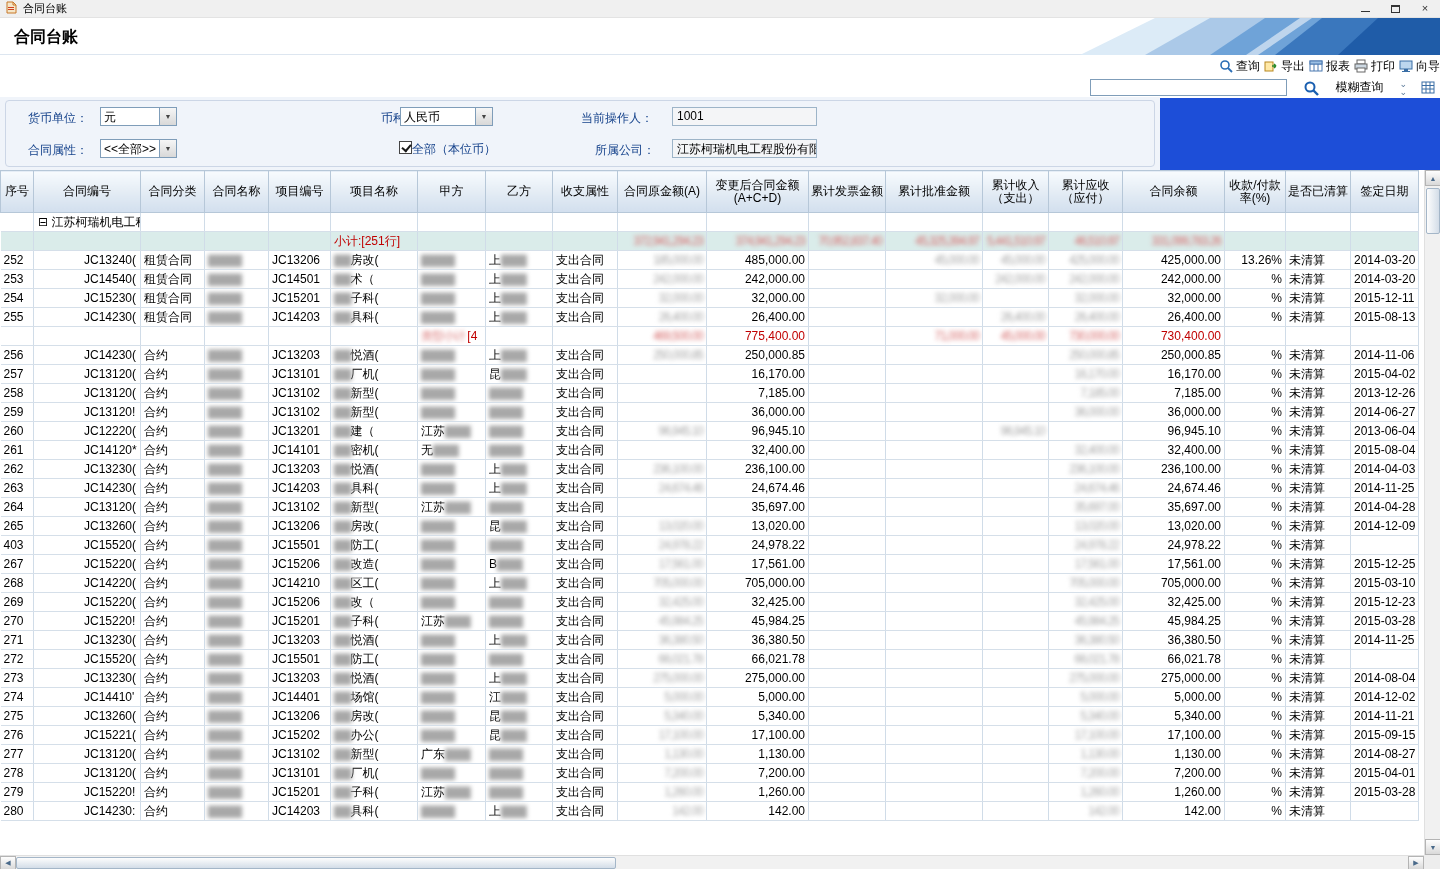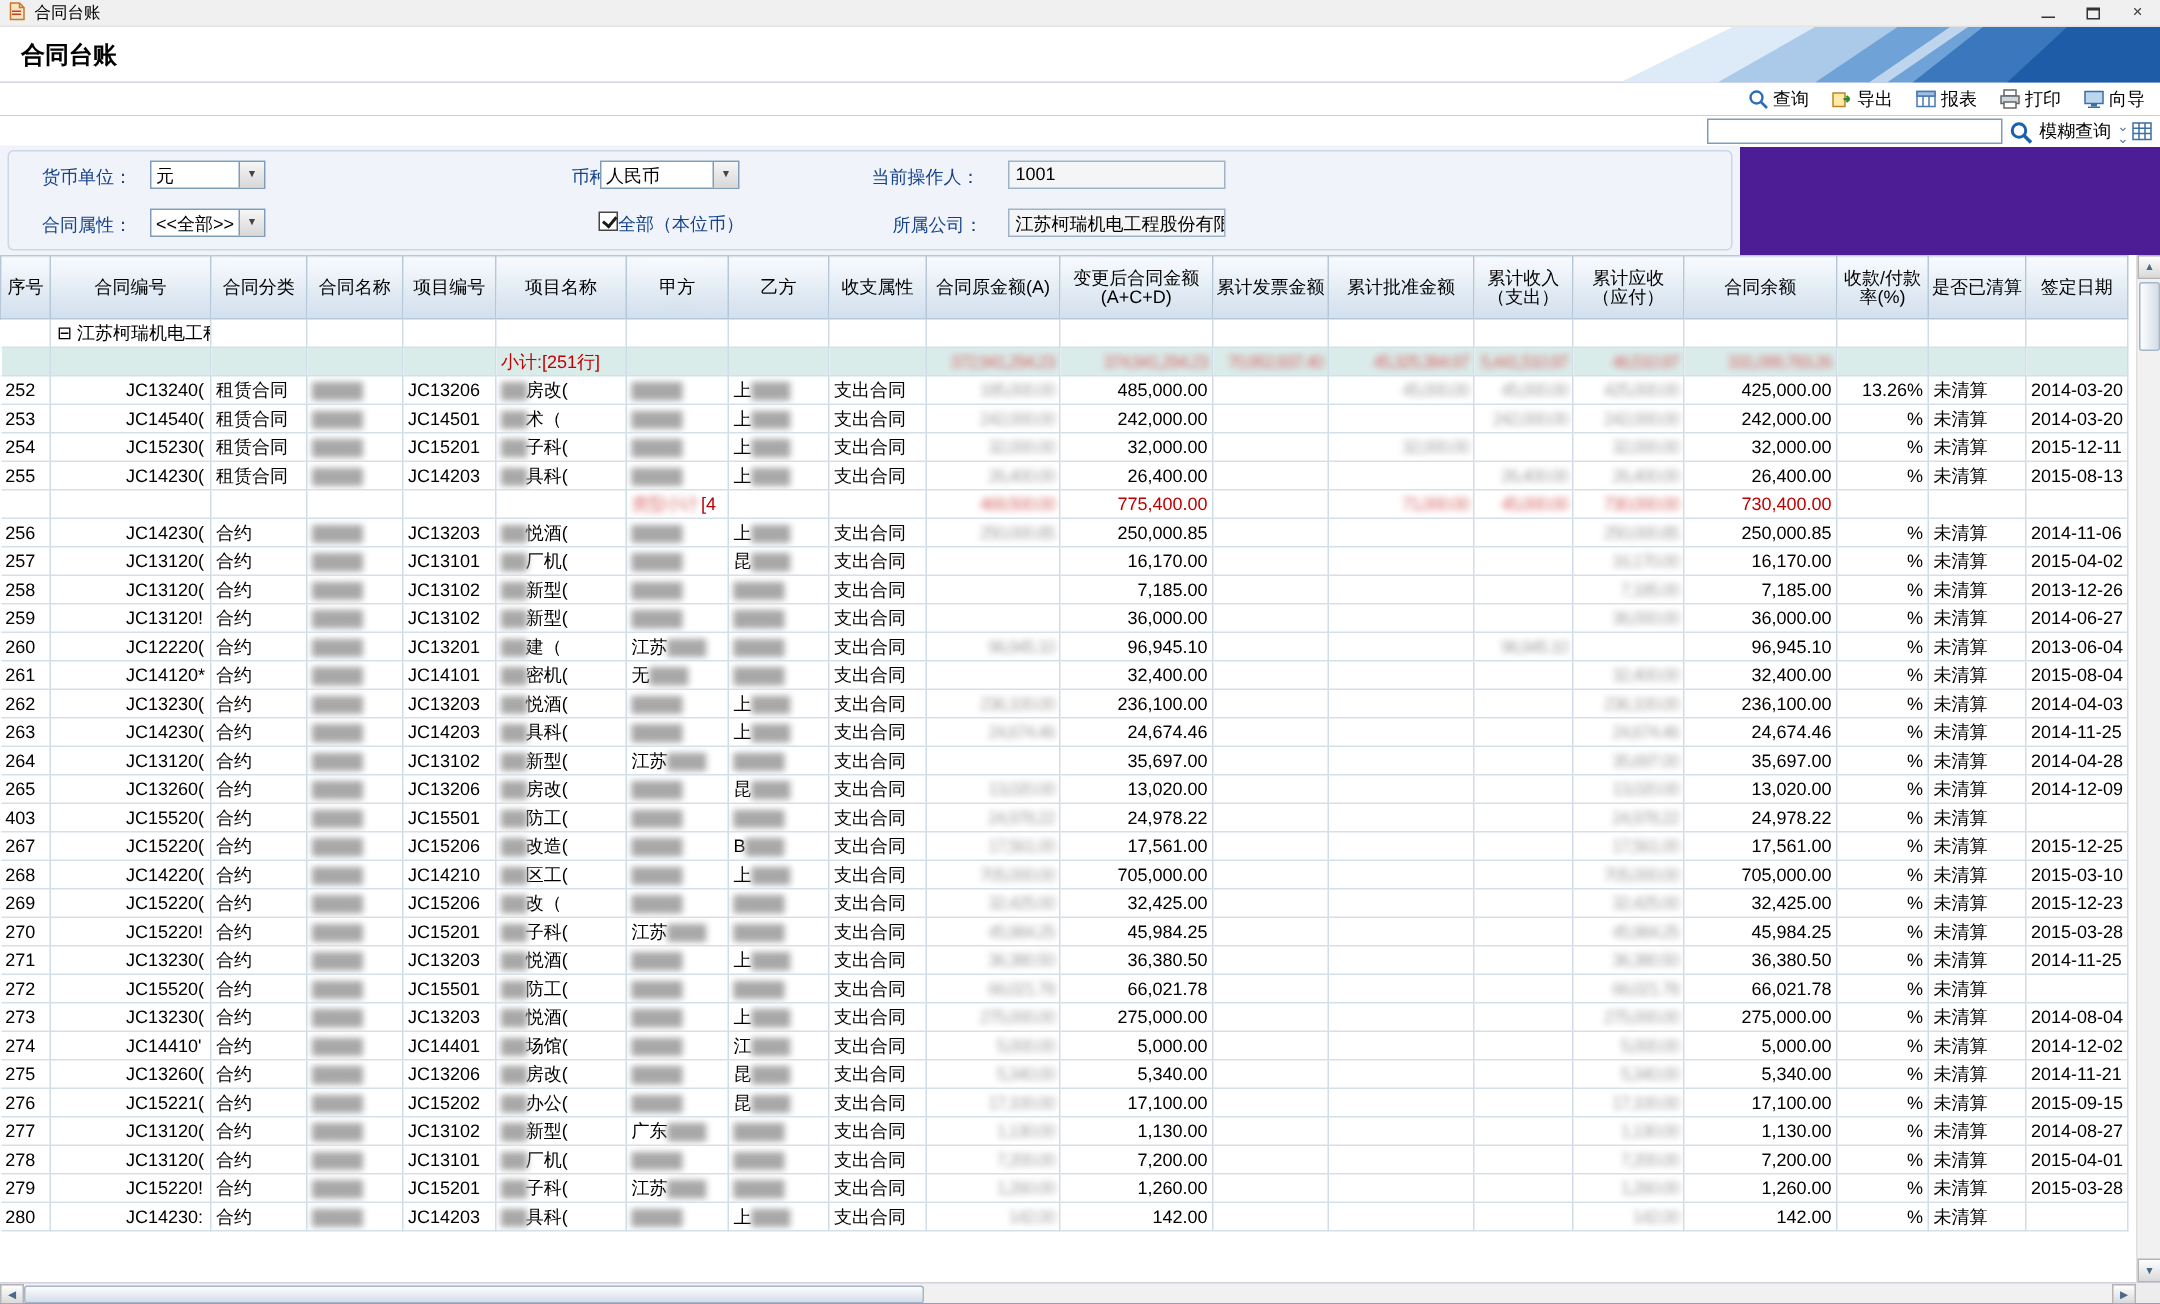--- a/index.html
+++ b/index.html
@@ -1,38 +1,38 @@
 <!DOCTYPE html>
 <html><head>
 <meta charset="utf-8">
 <style>
   *{box-sizing:border-box;margin:0;padding:0}
   body{margin:0;font-family:"Liberation Sans","DejaVu Sans",sans-serif;background:#666}
-  .window{width:1440px;height:869px;position:relative;background:#4c1d95;overflow:hidden;font-size:12px;color:#000}
+  .window{width:1440px;height:869px;position:relative;background:#1d4ed8;overflow:hidden;font-size:12px;color:#000}
 
   
   .titlebar{height:18px;background:#f0f0f0;border-bottom:1px solid #e3e3e3;display:flex;align-items:center;padding-left:5px}
   .tb-title{font-size:11px;margin-left:5px}
   .win-controls{margin-left:auto;display:flex;height:18px}
   .wc{width:30px;text-align:center;line-height:17px;font-size:11px;color:#333;cursor:default;display:flex;align-items:center;justify-content:center}
   .min-glyph{width:9px;height:1px;background:#333;display:inline-block;margin-top:6px}
   .max-glyph{width:9px;height:8px;border:1px solid #333;border-top-width:2px;display:inline-block}
 
   
   .appheader{height:37px;position:relative;background:#fff;border-bottom:1px solid #dde6f0}
   .page-title{position:absolute;left:14px;top:9px;font-size:16px;font-weight:bold}
   .deco{position:absolute;right:0;top:0}
 
   
-  .toolbar{height:22px;display:flex;align-items:center;justify-content:flex-end;gap:15px;padding-right:10px;background:#fff}
+  .toolbar{height:22px;display:flex;align-items:center;justify-content:flex-end;gap:4px;background:#fff}
   .tbtn{display:flex;align-items:center;gap:3px;cursor:default}
   .tbtn svg{display:block}
 
   
-  .searchrow{height:21px;display:flex;align-items:center;justify-content:flex-end;gap:4px;padding-right:5px;background:#fff}
+  .searchrow{height:21px;display:flex;align-items:center;justify-content:flex-end;gap:16px;padding-right:5px;background:#fff}
   .search-input{width:197px;height:17px;border:1px solid #7f9db9;font-size:12px;padding:0 3px;font-family:inherit}
   .fuzzy-label{cursor:default}
   .chev{color:#5a7a9a;font-size:9px;letter-spacing:-2px;line-height:8px;cursor:default}
 
   
   .filters{position:absolute;top:97px;left:0;width:1160px;height:73px;background:#f0f4fa}
   .filters .box{position:absolute;left:5px;top:3px;right:5px;bottom:3px;border:1px solid #ccd6e6;border-radius:4px}
   .flabel{position:absolute;color:#15428b;white-space:nowrap}
   .combo{position:absolute;height:19px;border:1px solid #7f9db9;background:#fff;display:flex}
   .combo .val{flex:1;padding:1px 3px;overflow:hidden;white-space:nowrap}

